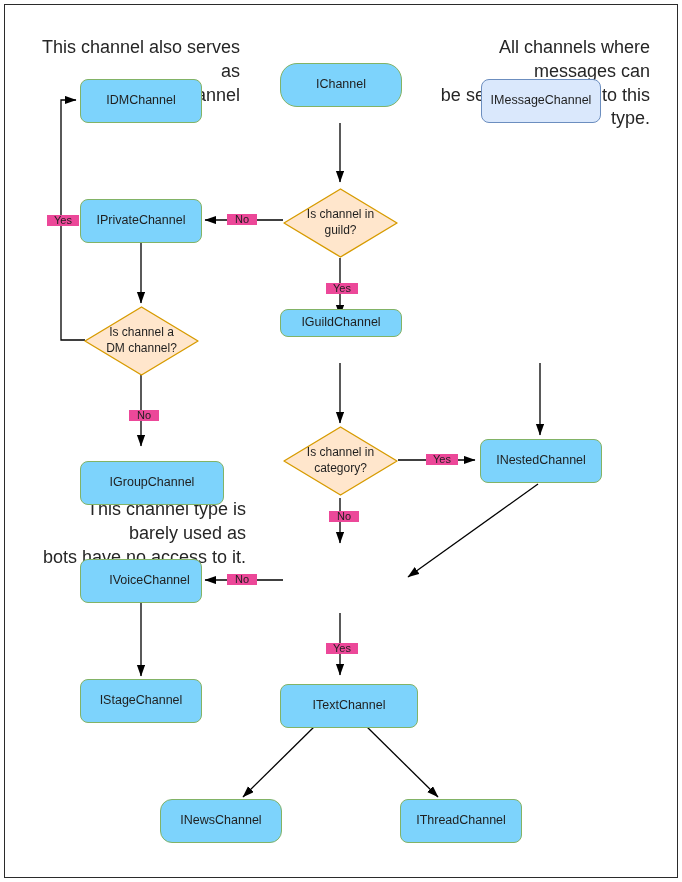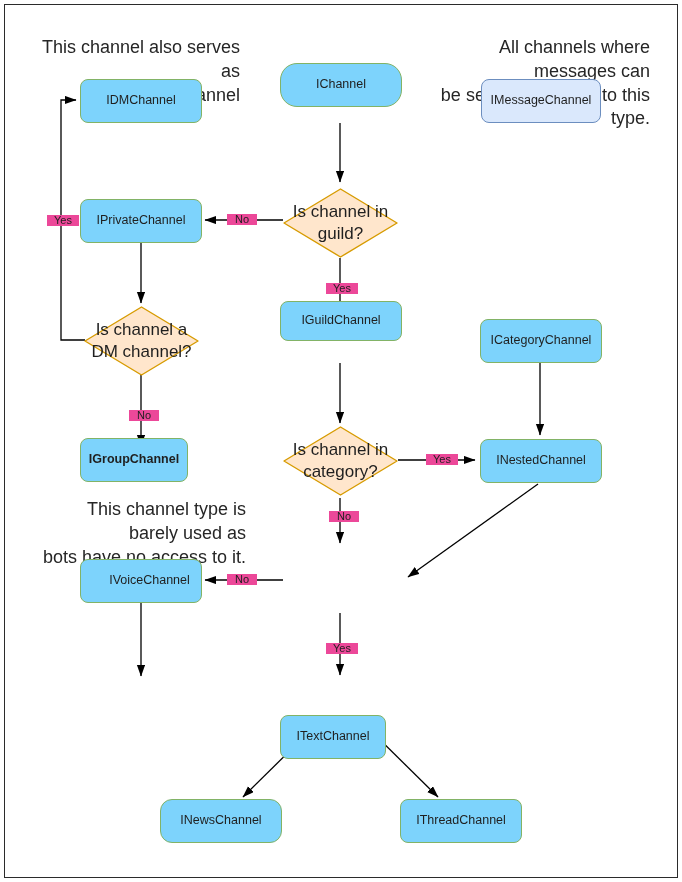--- a/index.html
+++ b/index.html
@@ -66,21 +66,21 @@
   .diamond-label {
     position: absolute;
     left: 0;
     top: 0;
     width: 100%;
     height: 100%;
     display: flex;
     align-items: center;
     justify-content: center;
     text-align: center;
-    font-size: 17px;
+    font-size: 12px;
     color: #1f1f1f;
     line-height: 1.3;
     white-space: pre-line;
   }
   .note {
     position: absolute;
     font-size: 18px;
     color: #262626;
     text-align: right;
     line-height: 1.32;
@@ -155,32 +155,32 @@
 bots have no access to it.</div>
 
   <div class="node green" style="left:80px; top:79px; width:122px; height:44px;">IDMChannel</div>
 
   <div class="node green" style="left:280px; top:63px; width:122px; height:44px;border-radius:17px;">IChannel</div>
 
   <div class="node blue" style="left:481px; top:79px; width:120px; height:44px;">IMessageChannel</div>
 
   <div class="node green" style="left:80px; top:199px; width:122px; height:44px;">IPrivateChannel</div>
 
-  <div class="node green" style="left:280px; top:301px; width:122px; height:40px;text-align:center;">IGuildChannel</div>
-
-  <div class="node green" style="left:480px; top:319px; width:122px; height:44px;">ICategoryChannel</div>
-
-  <div class="node green" style="left:80px; top:438px; width:108px; height:44px;font-weight:bold;">IGroupChannel</div>
+  <div class="node green" style="left:280px; top:309px; width:122px; height:28px;text-align:center;">IGuildChannel</div>
+
+
+  <div class="node green" style="left:80px; top:461px; width:144px; height:44px;">IGroupChannel</div>
 
   <div class="node green" style="left:480px; top:439px; width:122px; height:44px;">INestedChannel</div>
 
   <div class="node green" style="left:80px; top:559px; width:122px; height:44px;padding-left:17px;">IVoiceChannel</div>
 
-
-  <div class="node green" style="left:280px; top:715px; width:106px; height:44px;">ITextChannel</div>
+  <div class="node green" style="left:80px; top:679px; width:122px; height:44px;">IStageChannel</div>
+
+  <div class="node green" style="left:280px; top:684px; width:138px; height:44px;">ITextChannel</div>
 
   <div class="node green" style="left:160px; top:799px; width:122px; height:44px;border-radius:12px;">INewsChannel</div>
 
   <div class="node green" style="left:400px; top:799px; width:122px; height:44px;">IThreadChannel</div>
 
   <div class="diamond-wrap" style="left:283px; top:188px; width:115px; height:70px;">
     <svg width="115" height="70" viewBox="0 0 115 70" xmlns="http://www.w3.org/2000/svg">
       <path d="M57.5,1 L114,35 L57.5,69 L1,35 Z" fill="#ffe6cc" stroke="#d79b00" stroke-width="1.4" stroke-linejoin="round"></path>
     </svg>
     <div class="diamond-label">Is channel in

